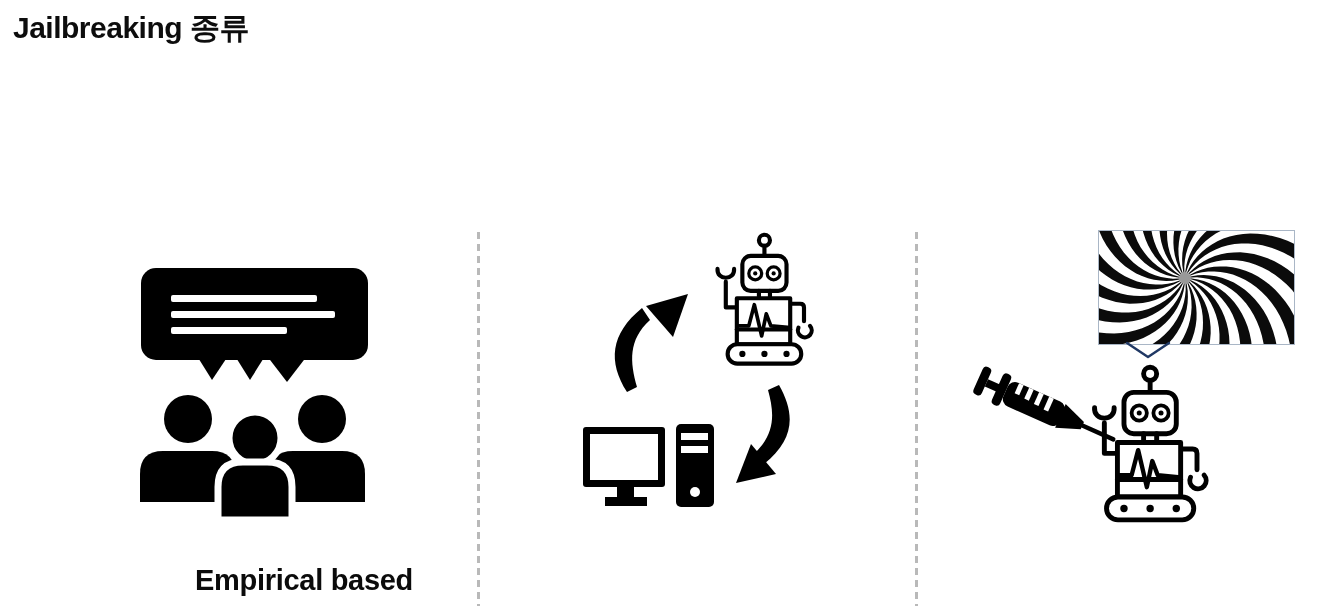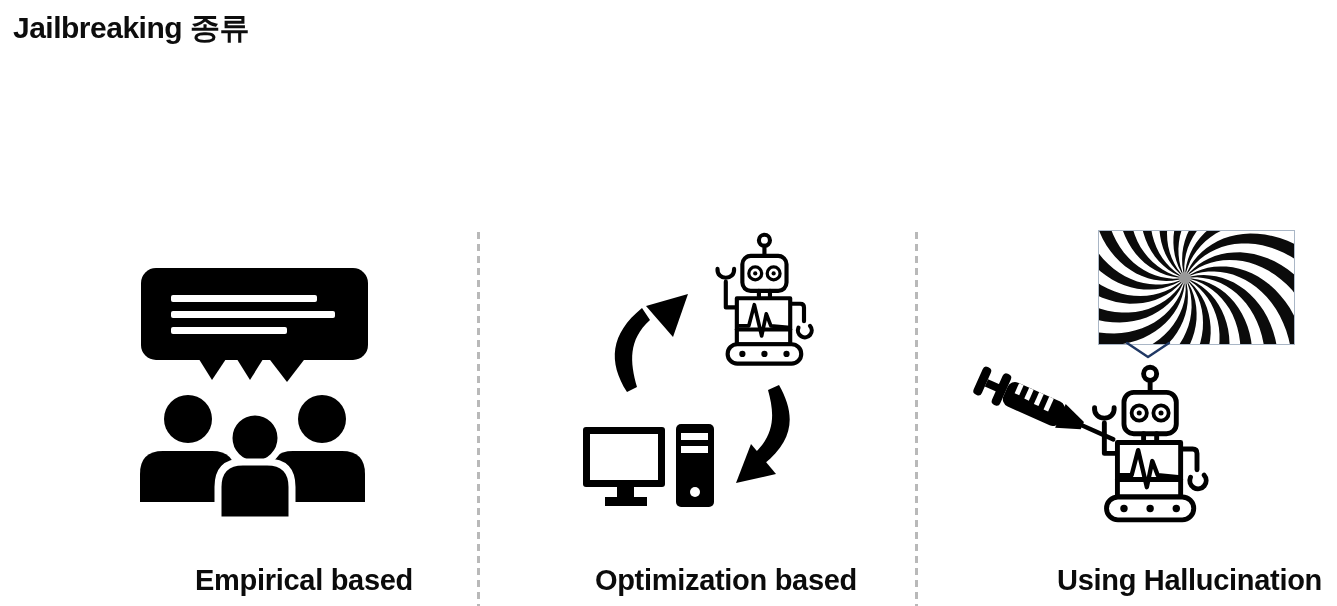--- a/index.html
+++ b/index.html
@@ -165,16 +165,14 @@
       <rect x="37" y="-13" width="5" height="11" fill="#fff"></rect>
       <rect x="48" y="-13" width="5" height="12" fill="#fff"></rect>
       <rect x="59" y="-13" width="5" height="13" fill="#fff"></rect>
       <rect x="70" y="-13" width="5" height="14" fill="#fff"></rect>
       <polygon points="88,-13 112,-4 112,4 88,13"></polygon>
       <rect x="110" y="-2.2" width="38" height="4.4" rx="2"></rect>
     </g>
   </svg>
 
   <div class="col-label c1">Empirical based</div>
-  <div class="col-label c2">Optimization based</div>
-  <div class="col-label c3">Using Hallucination</div>
 
 </div>
 
 </body></html>

